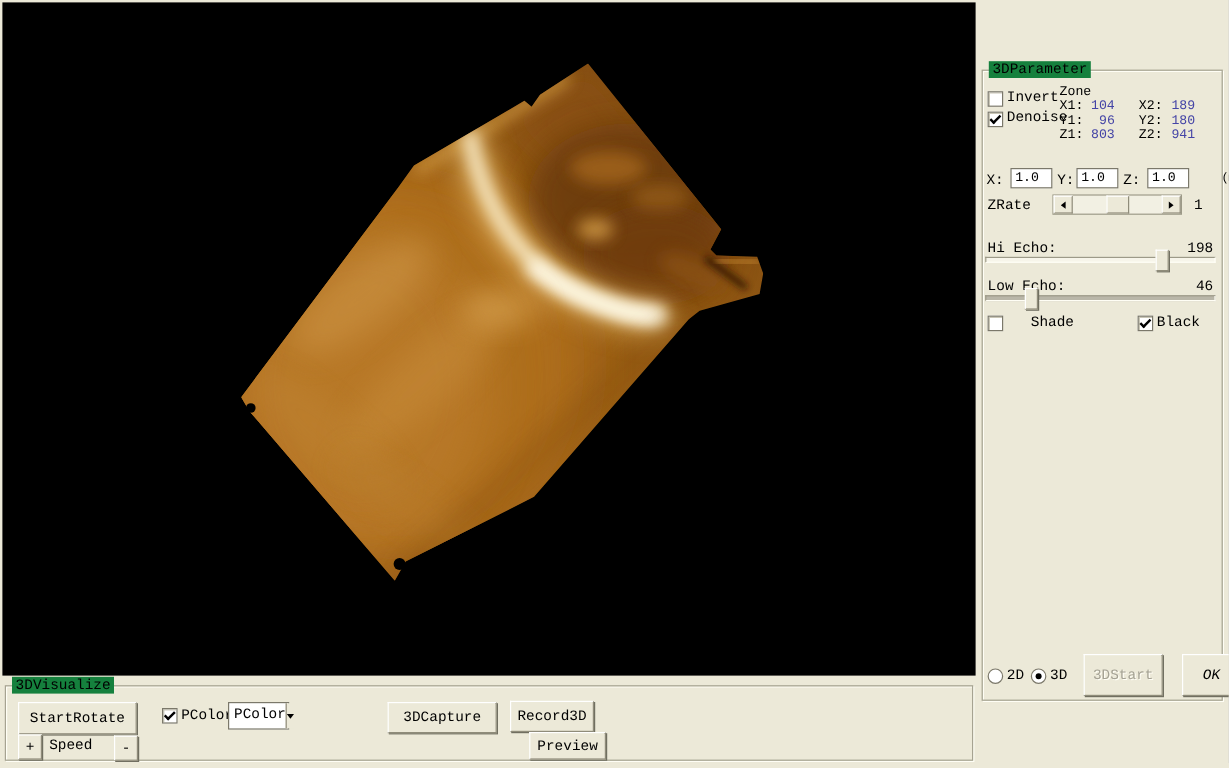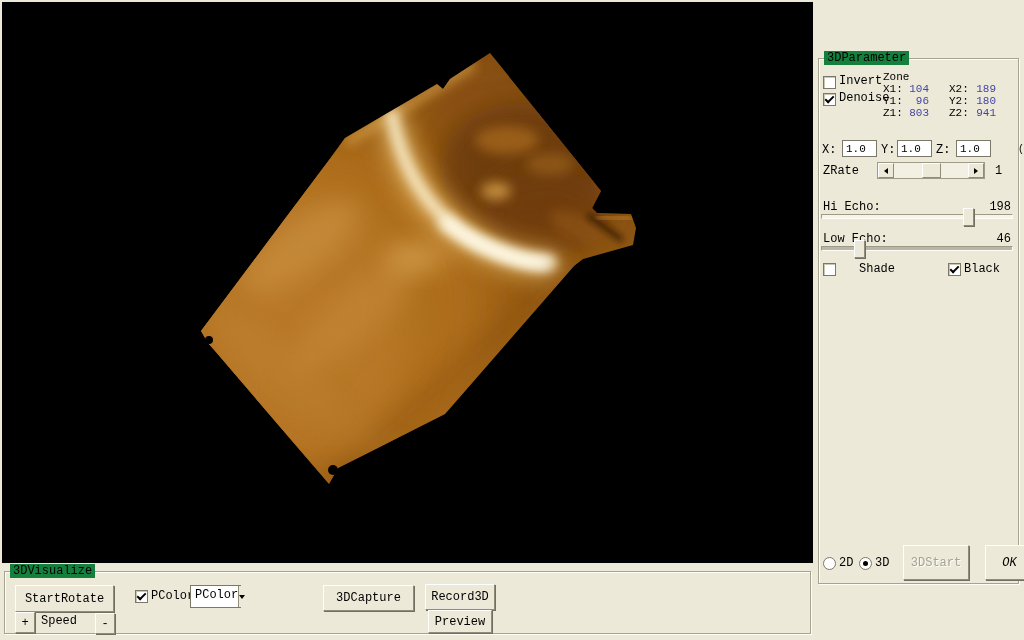--- a/index.html
+++ b/index.html
@@ -230,16 +230,16 @@
           <span class="tri-down"></span>
         </span>
     </div>
 
     <div class="btn" style="left:10px; top:40px; width:18px; height:19px;">+</div>
     <span class="lbl" style="left:36px; top:42px;">Speed</span>
     <div class="btn" style="left:90px; top:41px; width:18px; height:19px;">-</div>
 
     <div class="btn" style="left:318px; top:13px; width:89px; height:24px;">3DCapture</div>
     <div class="btn" style="left:420px; top:12px; width:68px; height:24px;">Record3D</div>
-    <div class="btn" style="left:423px; top:38px; width:62px; height:21px;">Preview</div>
+    <div class="btn" style="left:436px; top:38px; width:62px; height:21px;">Preview</div>
   </div>
 
 </div>
 
 </body></html>

